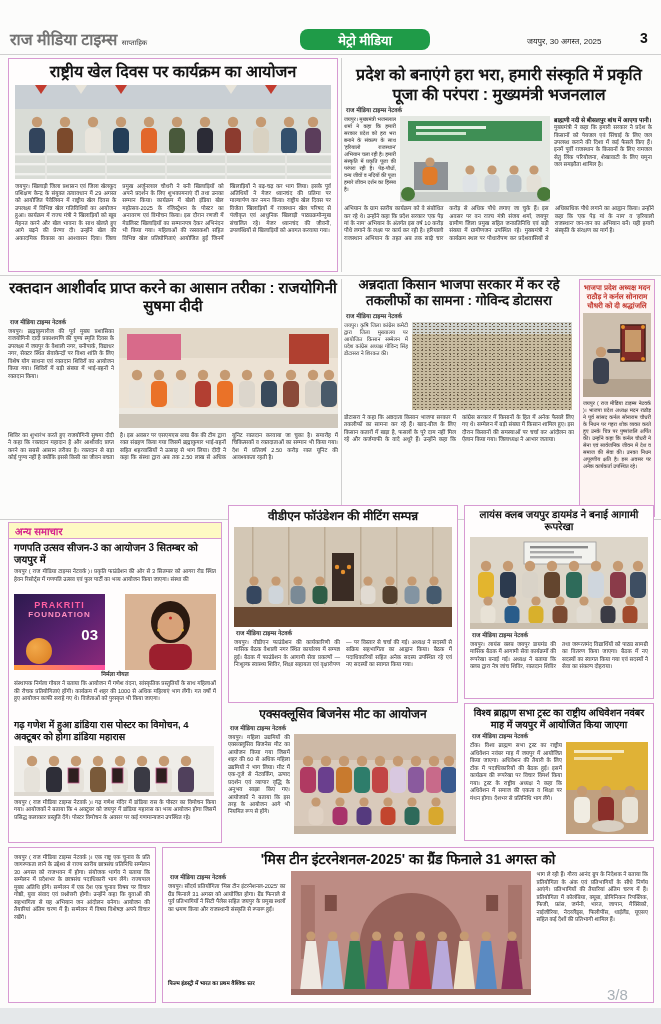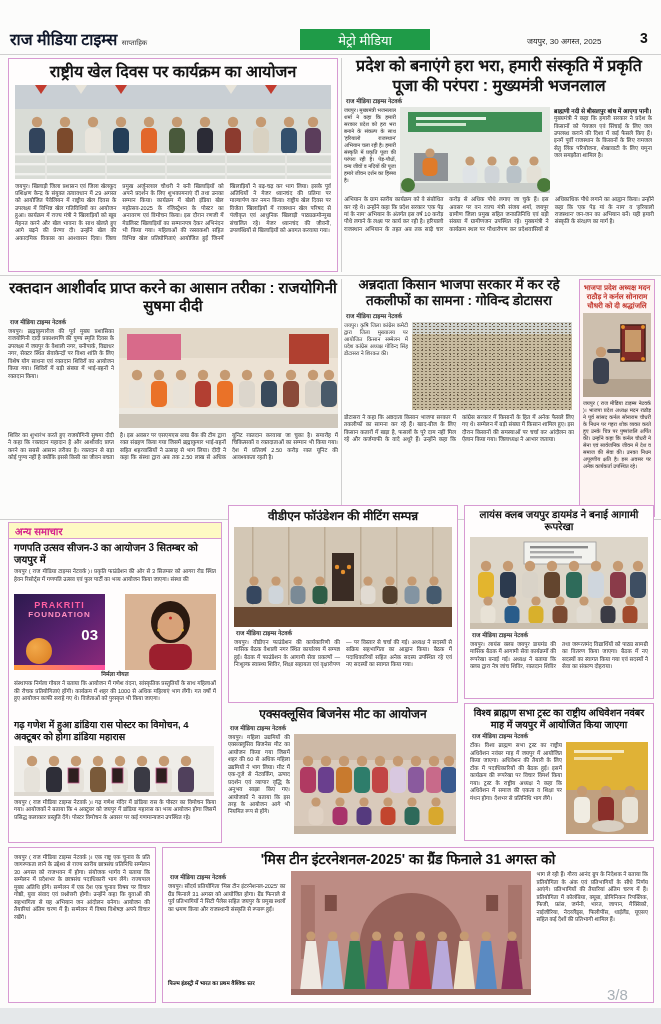--- a/index.html
+++ b/index.html
@@ -14,24 +14,24 @@
   .box{border:1px solid #d79ad2;background:#fffdfd;}
   .hl{font-weight:bold;color:#141414;text-align:center;line-height:1.22;}
   .byline{font-size:6px;font-weight:bold;color:#333;margin:2px 0 2px 2px;}
   .micro{font-size:5.6px;line-height:1.34;text-align:justify;color:#2c2c2c;overflow:hidden;}
   .cols2{column-count:2;column-gap:6px;}
   .cols3{column-count:3;column-gap:6px;}
   .lead-bold{font-weight:bold;font-size:6px;color:#111;}
   .divider{background:#cfcfcf;}
   .photo{display:block;width:100%;height:100%;}
   .caption{font-size:5.8px;font-weight:bold;color:#333;text-align:center;}
-  .masthead{font-size:16px;font-weight:bold;color:#0f172a;letter-spacing:0;}
+  .masthead{font-size:16px;font-weight:bold;color:#737373;letter-spacing:0;}
   .weekly{font-size:7px;color:#333;}
-  .banner{background:#1f9b48;color:#fff;font-weight:normal;font-size:13px;
-          display:flex;align-items:center;justify-content:center;}
+  .banner{background:#1f9b48;color:#fff;font-weight:bold;font-size:13px;
+          display:flex;align-items:center;justify-content:center;border-radius:8px;}
   .dateline{font-size:8px;color:#222;}
   .pageno{font-size:14px;font-weight:bold;color:#111;}
   .red-hl{color:#c2352b;font-weight:bold;text-align:center;line-height:1.25;}
   .pinkbar{background:#fef9c3;border-bottom:1px solid #d79ad2;color:#d6248c;
            font-weight:bold;font-size:10px;display:flex;align-items:center;padding-left:6px;}
   .poster{background:linear-gradient(140deg,#2c1a4e 0%,#5b2170 55%,#8d2a7a 100%);
           position:relative;overflow:hidden;color:#ff6fae;}
   .poster .l1{position:absolute;top:6px;left:0;right:0;text-align:center;font-weight:bold;font-size:9px;letter-spacing:1px;color:#ff5fa2;}
   .poster .l2{position:absolute;top:16px;left:0;right:0;text-align:center;font-weight:bold;font-size:8px;letter-spacing:1px;color:#ff8fc0;}
   .poster .num{position:absolute;right:7px;top:32px;font-size:15px;font-weight:bold;color:#ffffff;}
@@ -101,21 +101,21 @@
           <rect x="90" y="68" width="2" height="26" fill="#e6e6e2"></rect>
         <rect x="150" y="68" width="2" height="26" fill="#e6e6e2"></rect>
           <rect x="210" y="68" width="2" height="26" fill="#e6e6e2"></rect>
         <rect x="270" y="68" width="2" height="26" fill="#e6e6e2"></rect>
       </svg>
     </div>
     <div class="micro cols3" style="height:82px;margin-top:4px;">जयपुर। खिलाड़ी जिला प्रशासन एवं जिला खेलकूद प्रशिक्षण केन्द्र के संयुक्त तत्वावधान में 29 अगस्त को आयोजित पैवेलियन में राष्ट्रीय खेल दिवस के उपलक्ष्य में विभिन्न खेल गतिविधियों का आयोजन हुआ। कार्यक्रम में राज्य मंत्री ने खिलाड़ियों को खूब मेहनत करने और खेल भावना के साथ खेलते हुए आगे बढ़ने की प्रेरणा दी। उन्होंने खेल की अकादमिक विकास का आश्वासन दिया। जिला प्रमुख अर्जुनलाल चौधरी ने बनी खिलाड़ियों को अपने प्रदर्शन के लिए शुभकामनाएं दीं तथा उनका सम्मान किया। कार्यक्रम में खेलो इंडिया खेल महोत्सव-2025 के रजिस्ट्रेशन के पोस्टर का अनावरण एवं विमोचन किया। इस दौरान रणजी में मेडलिस्ट खिलाड़ियों का सम्मानपत्र देकर अभिनंदन भी किया गया। महिलाओं की रस्साकशी सहित विभिन्न खेल प्रतियोगिताएं आयोजित हुईं जिनमें खिलाड़ियों ने बढ़-चढ़ कर भाग लिया। इसके पूर्व अतिथियों ने मेजर ध्यानचंद की प्रतिमा पर माल्यार्पण कर नमन किया। राष्ट्रीय खेल दिवस पर विजेता खिलाड़ियों में राजस्थान खेल परिषद से पंजीकृत एवं आधुनिक खिलाड़ी पाठ्यक्रमोन्मुख संचालित रहे। मेजर ध्यानचंद की जीवनी, उपलब्धियों से खिलाड़ियों को अवगत करवाया गया।</div>
   </div>
 
   <div class="abs" style="left:344px;top:56px;width:310px;height:216px;">
-    <div class="hl" style="font-size:16px;">प्रदेश को बनाएंगे हरा भरा, हमारी संस्कृति में प्रकृति पूजा की परंपरा : मुख्यमंत्री भजनलाल</div>
+    <div class="hl" style="font-size:16px;margin-top:9px;">प्रदेश को बनाएंगे हरा भरा, हमारी संस्कृति में प्रकृति पूजा की परंपरा : मुख्यमंत्री भजनलाल</div>
     <div class="byline">राज मीडिया टाइम्स नेटवर्क</div>
     <div style="display:flex;gap:4px;height:86px;">
       <div class="micro" style="width:52px;font-size:5.2px;">जयपुर। मुख्यमंत्री भजनलाल शर्मा ने कहा कि हमारी सरकार प्रदेश को हरा भरा बनाने के संकल्प के साथ 'हरियालो राजस्थान' अभियान चला रही है। हमारी संस्कृति में प्रकृति पूजा की परंपरा रही है। पेड़-पौधों, वन्य जीवों व नदियों की पूजा हमारे जीवन दर्शन का हिस्सा है।</div>
       <div style="width:150px;height:86px;">
         <svg class="photo" viewBox="0 0 150 86" preserveAspectRatio="none">
           <rect width="150" height="86" fill="#e4e8e2"></rect>
           <rect x="8" y="5" width="134" height="20" fill="#3f8f55"></rect>
           <rect x="16" y="10" width="70" height="3" fill="#e7f2e7"></rect>
             <rect x="16" y="16" width="50" height="3" fill="#cfe6cf"></rect>
           <rect x="14" y="46" width="34" height="28" fill="#8e9296"></rect>

